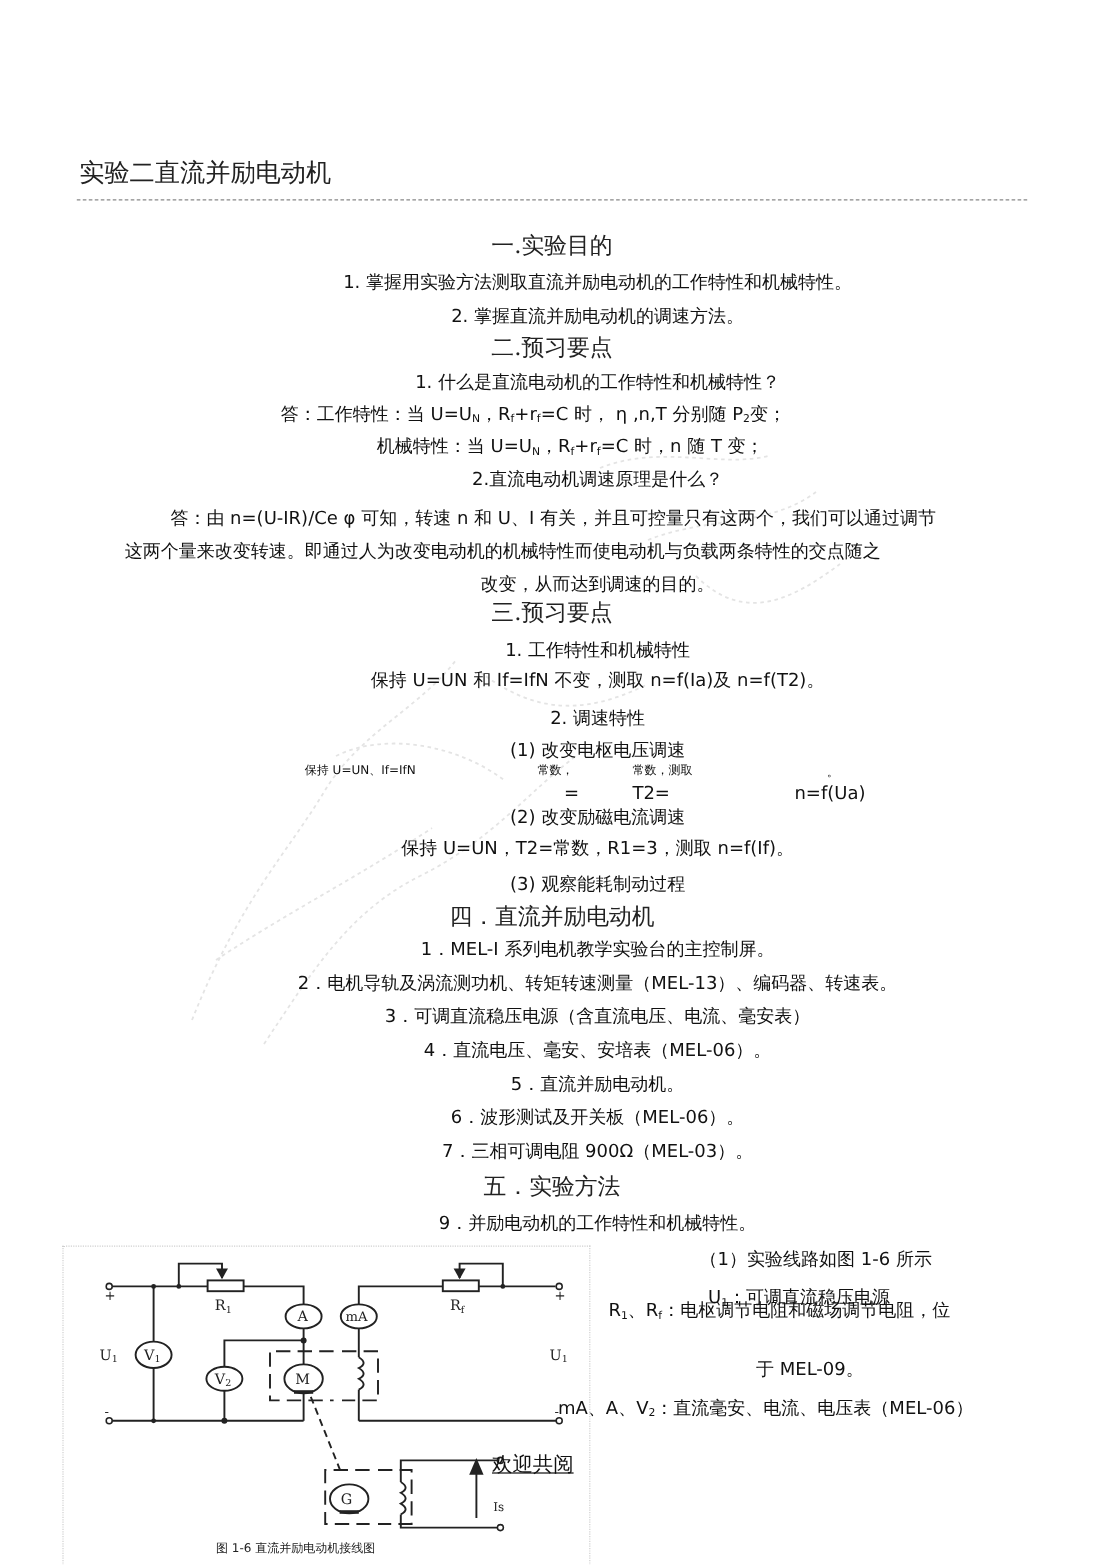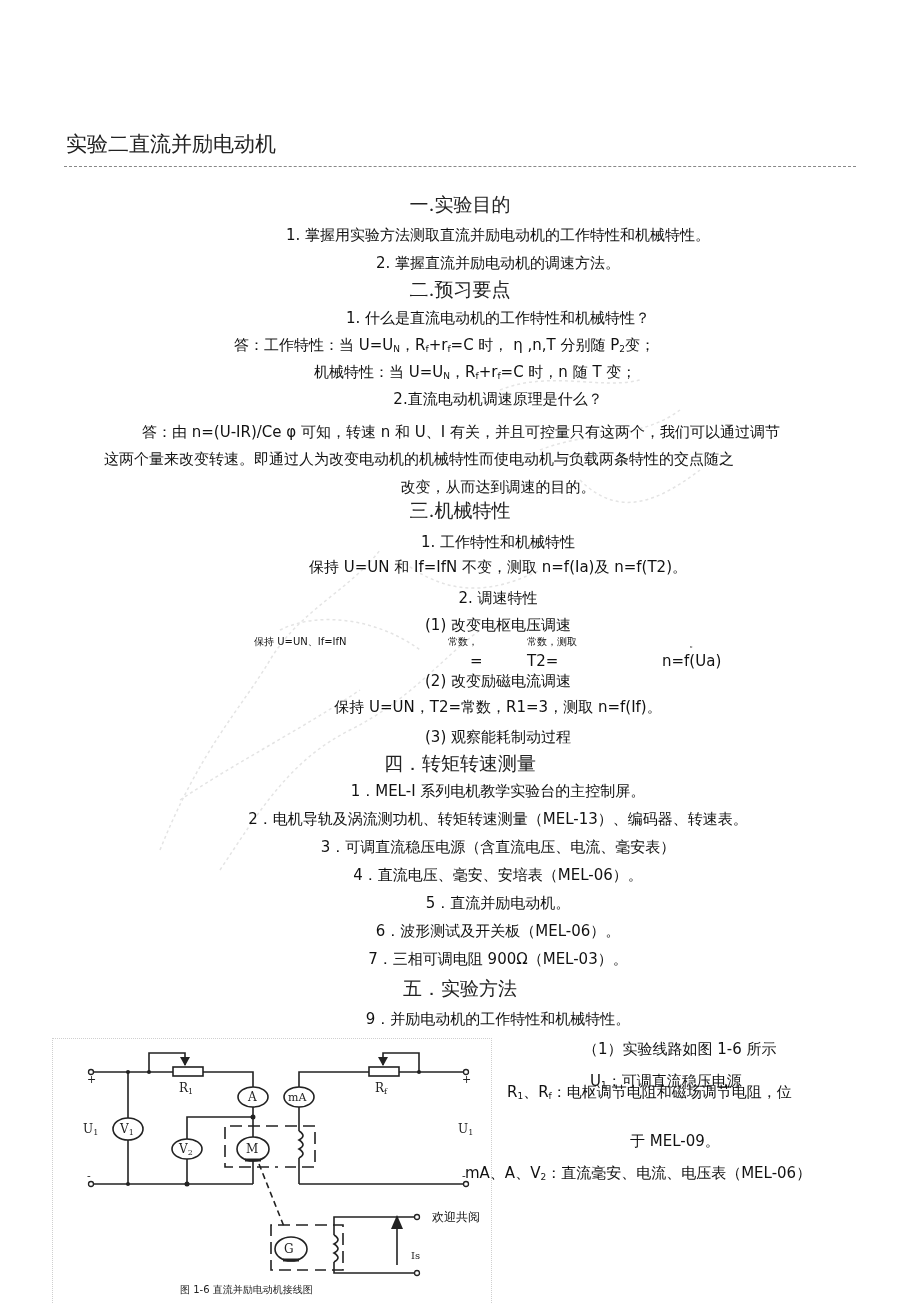--- a/index.html
+++ b/index.html
@@ -56,37 +56,37 @@
   <span>答：工作特性：当 U=U</span><span class="sub">N</span><span>，R</span><span class="sub">f</span><span>+r</span><span class="sub">f</span><span>=C 时， η ,n,T 分别随 P</span><span class="sub">2</span><span>变；</span>
 </div>
 <div class="abs t" style="left:276px; top:363px">
   <span>机械特性：当 U=U</span><span class="sub">N</span><span>，R</span><span class="sub">f</span><span>+r</span><span class="sub">f</span><span>=C 时，n 随 T 变；</span>
 </div>
 <div class="abs c t" style="top:390px">2.直流电动机调速原理是什么？</div>
 <div class="abs t" style="left:104px; top:423px">答：由 n=(U-IR)/Ce φ 可知，转速 n 和 U、I 有关，并且可控量只有这两个，我们可以通过调节</div>
 <div class="abs t" style="left:66px; top:450px">这两个量来改变转速。即通过人为改变电动机的机械特性而使电动机与负载两条特性的交点随之</div>
 <div class="abs c t" style="top:478px">改变，从而达到调速的目的。</div>
 
-<div class="abs c h serif" style="top:498px">三.机械特性</div>
+<div class="abs c h serif" style="top:498px">三.预习要点</div>
 <div class="abs c t" style="top:533px">1. 工作特性和机械特性</div>
 <div class="abs c t" style="top:558px">保持 U=UN 和 If=IfN 不变，测取 n=f(Ia)及 n=f(T2)。</div>
 <div class="abs c t" style="top:589px">2. 调速特性</div>
 <div class="abs c t" style="top:616px">(1) 改变电枢电压调速</div>
 <div class="abs sm" style="left:254px; top:635px">保持 U=UN、If=IfN</div>
 <div class="abs sm" style="left:448px; top:635px">常数，</div>
 <div class="abs sm" style="left:527px; top:635px">常数，测取</div>
 <div class="abs sm" style="left:689px; top:637px">。</div>
 <div class="abs t" style="left:432px; top:652px">=</div>
 <div class="abs t" style="left:489px; top:652px">T2=</div>
 <div class="abs t" style="left:624px; top:652px">n=f(Ua)</div>
 <div class="abs c t" style="top:672px">(2) 改变励磁电流调速</div>
 <div class="abs c t" style="top:698px">保持 U=UN，T2=常数，R1=3，测取 n=f(If)。</div>
 <div class="abs c t" style="top:728px">(3) 观察能耗制动过程</div>
 
-<div class="abs c h serif" style="top:751px">四．转矩转速测量</div>
+<div class="abs c h serif" style="top:751px">四．直流并励电动机</div>
 <div class="abs c t" style="top:782px">1．MEL-I 系列电机教学实验台的主控制屏。</div>
 <div class="abs c t" style="top:810px">2．电机导轨及涡流测功机、转矩转速测量（MEL-13）、编码器、转速表。</div>
 <div class="abs c t" style="top:838px">3．可调直流稳压电源（含直流电压、电流、毫安表）</div>
 <div class="abs c t" style="top:866px">4．直流电压、毫安、安培表（MEL-06）。</div>
 <div class="abs c t" style="top:894px">5．直流并励电动机。</div>
 <div class="abs c t" style="top:922px">6．波形测试及开关板（MEL-06）。</div>
 <div class="abs c t" style="top:950px">7．三相可调电阻 900Ω（MEL-03）。</div>
 
 <div class="abs c h serif" style="top:976px">五．实验方法</div>
 <div class="abs c t" style="top:1010px">9．并励电动机的工作特性和机械特性。</div>
@@ -187,14 +187,14 @@
       <text x="405" y="94"><tspan>U</tspan><tspan font-size="8" dy="2">1</tspan></text>
       <text x="358" y="220" font-size="10">Is</text>
       <text x="34" y="44" font-size="11">+</text>
       <text x="409" y="44" font-size="11">+</text>
       <text x="34" y="141" font-size="11">-</text>
       <text x="409" y="141" font-size="11">-</text>
     </g>
   </svg>
 </div>
 
-<div class="abs" style="left:432px; top:1209px; font-size:12px;">欢迎共阅</div>
+<div class="abs" style="left:410px; top:1209px; font-size:17px;text-decoration:underline;">欢迎共阅</div>
 <div class="fig-caption">图 1-6 直流并励电动机接线图</div>
 
 </body></html>

